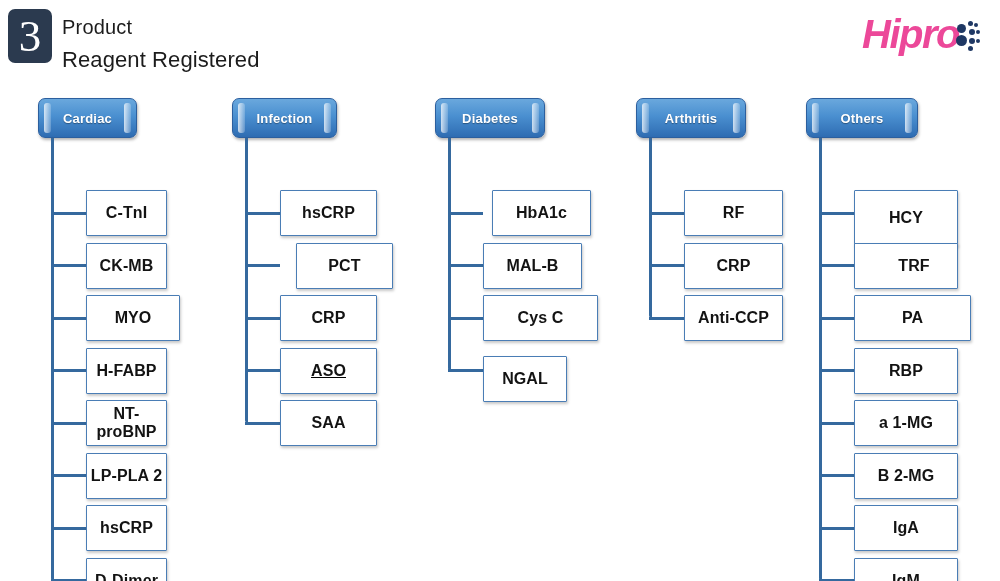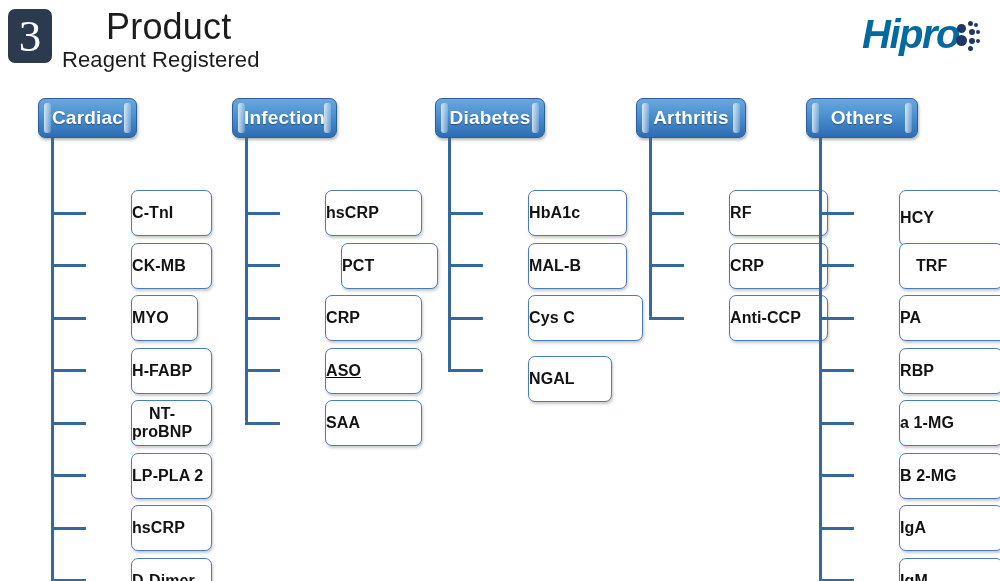--- a/index.html
+++ b/index.html
@@ -33,26 +33,25 @@
     font-weight: 400;
     line-height: 54px;
     text-align: center;
     font-family: "Liberation Serif", serif;
   }
   #title-block {
     position: absolute;
     left: 62px; top: 8px;
   }
   #page-title {
-    font-size: 36px;
+    font-size: 20px;
     font-weight: 400;
     color: #1c1c1c;
     line-height: 38px;
     letter-spacing: 0.2px;
-    margin-left: 44px;
   }
   #page-subtitle {
     font-size: 22px;
     font-weight: 400;
     color: #1c1c1c;
     line-height: 28px;
     letter-spacing: 0.1px;
   }
 
   
@@ -60,21 +59,21 @@
     position: absolute;
     right: 18px; top: 12px;
     height: 44px;
     display: flex;
     align-items: center;
   }
   #logo-wordmark {
     font-size: 40px;
     font-weight: bold;
     font-style: italic;
-    color: #0369a1;
+    color: #ec4899;
     letter-spacing: -1.5px;
     line-height: 44px;
   }
   #logo-dots {
     position: relative;
     width: 26px; height: 30px;
     margin-left: -3px;
     margin-top: 4px;
   }
   #logo-dots i {
@@ -109,21 +108,21 @@
     width: 7px;
     border-radius: 3px;
     background: linear-gradient(to right, rgba(255,255,255,0.75), rgba(255,255,255,0.20));
   }
   .col-header::before { left: 5px; }
   .col-header::after  { right: 5px; }
   .col-header-label {
     position: relative;
     z-index: 2;
     color: #ffffff;
-    font-size: 19px;
+    font-size: 13px;
     font-weight: bold;
     letter-spacing: 0.2px;
     text-shadow: 0 1px 1px rgba(0,0,0,0.35);
   }
 
   
   .tree {
     position: absolute;
     left: 0; top: 40px;
   }
@@ -140,27 +139,27 @@
   }
 
   .items {
     position: absolute;
     top: 40px;
   }
   .item-box {
     position: absolute;
     background: #ffffff;
     border: 1px solid #4a7db5;
-    border-radius: 7px;
+    border-radius: 1px;
     box-shadow: 1px 2px 3px rgba(0,0,0,0.22);
     box-sizing: border-box;
     display: flex;
     align-items: center;
+    justify-content: center;
     text-align: center;
-    margin-left: 45px;
   }
   .item-label {
     color: #131313;
     font-size: 16px;
     font-weight: bold;
     line-height: 18px;
     letter-spacing: 0.1px;
     white-space: pre-line;
   }
 </style>
@@ -206,21 +205,21 @@
         <div class="branch" style="left: 13px; top: 388.5px; width: 35px;"></div>
         <div class="branch" style="left: 13px; top: 441px; width: 35px;"></div>
       </div>
       <div class="items">
         <div class="item-box" style="left: 48px; top: 52px; width: 81px; height: 46px;">
           <span class="item-label">C-TnI</span>
         </div>
         <div class="item-box" style="left: 48px; top: 104.5px; width: 81px; height: 46px;">
           <span class="item-label">CK-MB</span>
         </div>
-        <div class="item-box" style="left: 48px; top: 157px; width: 67px; height: 46px;">
+        <div class="item-box" style="left: 48px; top: 157px; width: 94px; height: 46px;">
           <span class="item-label">MYO</span>
         </div>
         <div class="item-box" style="left: 48px; top: 209.5px; width: 81px; height: 46px;">
           <span class="item-label">H-FABP</span>
         </div>
         <div class="item-box" style="left: 48px; top: 262px; width: 81px; height: 46px;">
           <span class="item-label">NT-
 proBNP</span>
         </div>
         <div class="item-box" style="left: 48px; top: 314.5px; width: 81px; height: 46px;">
@@ -269,21 +268,21 @@
         <span class="col-header-label">Diabetes</span>
       </div>
       <div class="tree">
         <div class="trunk" style="left: 13px; top: 0px; height: 232.5px;"></div>
         <div class="branch" style="left: 13px; top: 73.5px; width: 35px;"></div>
         <div class="branch" style="left: 13px; top: 126px; width: 35px;"></div>
         <div class="branch" style="left: 13px; top: 178.5px; width: 35px;"></div>
         <div class="branch" style="left: 13px; top: 231px; width: 35px;"></div>
       </div>
       <div class="items">
-        <div class="item-box" style="left: 48px; top: 52px; width: 99px; height: 46px;">
+        <div class="item-box" style="left: 57px; top: 52px; width: 99px; height: 46px;">
           <span class="item-label">HbA1c</span>
         </div>
         <div class="item-box" style="left: 48px; top: 104.5px; width: 99px; height: 46px;">
           <span class="item-label">MAL-B</span>
         </div>
         <div class="item-box" style="left: 48px; top: 157px; width: 115px; height: 46px;">
           <span class="item-label">Cys C</span>
         </div>
         <div class="item-box" style="left: 48px; top: 218px; width: 84px; height: 46px;">
           <span class="item-label">NGAL</span>

